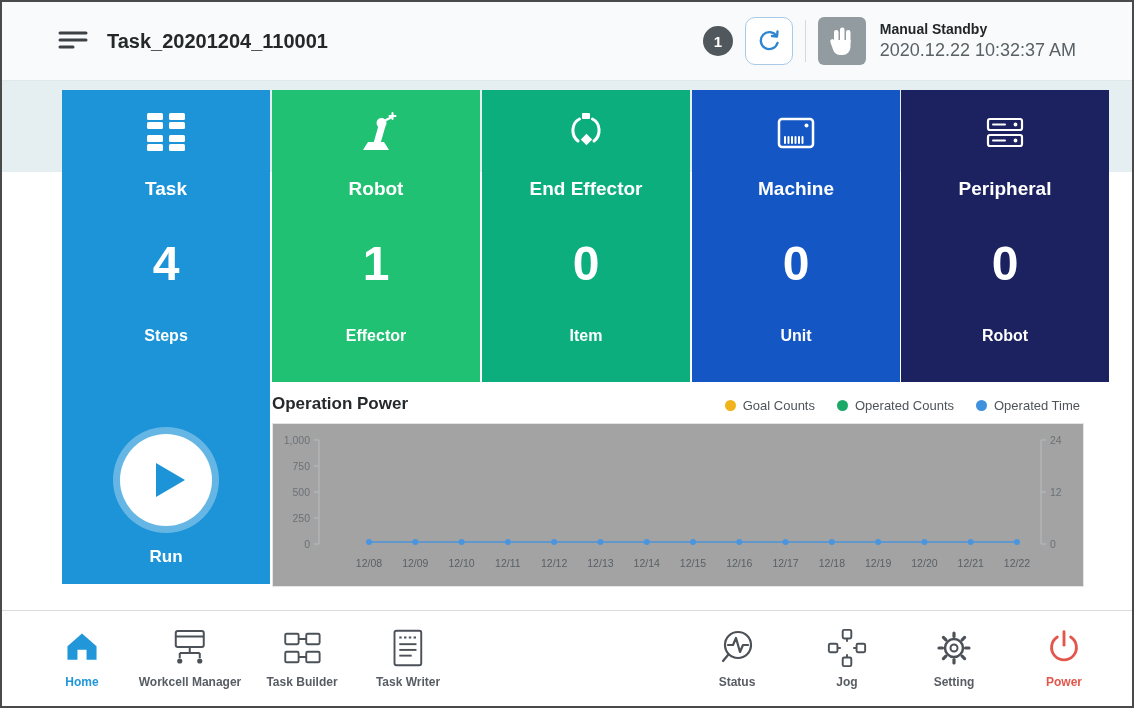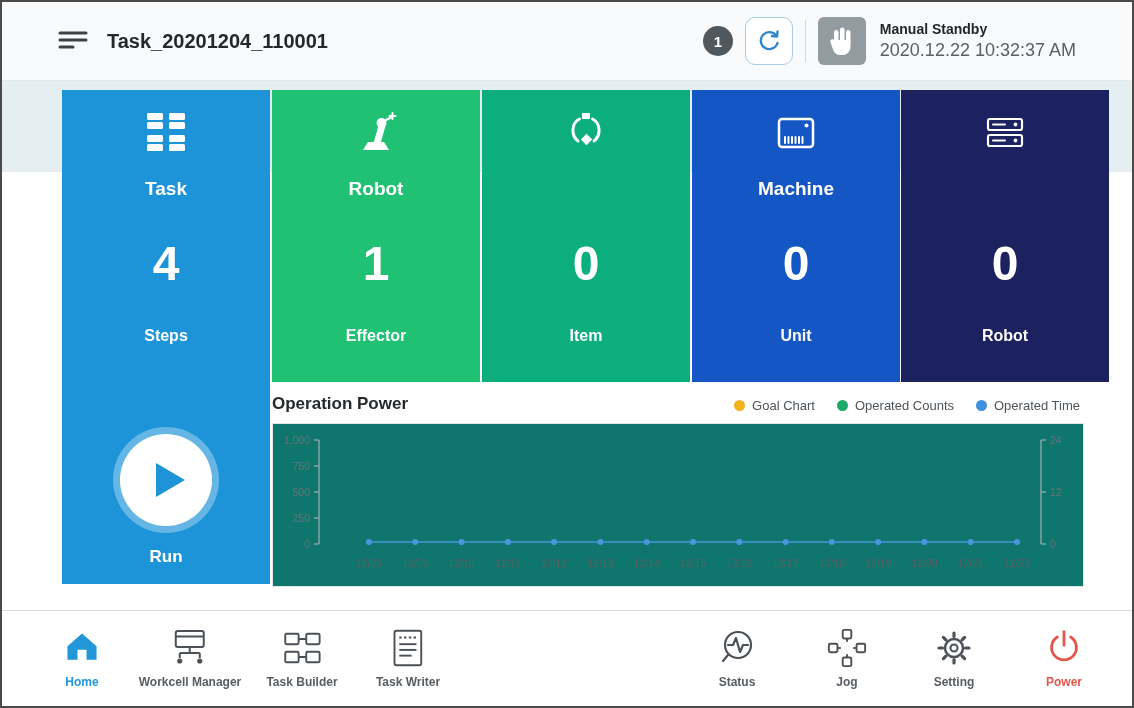--- a/index.html
+++ b/index.html
@@ -36,21 +36,21 @@
   .play-btn{position:absolute;top:344px;left:50%;transform:translateX(-50%);width:92px;height:92px;border:none;
         border-radius:50%;background:#fff;box-shadow:0 0 0 7px rgba(255,255,255,0.32);cursor:pointer;
         display:flex;align-items:center;justify-content:center;}
   .run-label{position:absolute;top:457px;left:0;width:100%;font-size:17px;font-weight:700;}
 
   
   .chart-title{position:absolute;left:270px;top:392px;font-size:17px;font-weight:700;color:#26292c;}
   .legend{position:absolute;right:52px;top:396px;display:flex;gap:22px;align-items:center;}
   .legend-item{display:flex;align-items:center;gap:7px;font-size:13px;color:#4e5459;}
   .dot{width:11px;height:11px;border-radius:50%;display:inline-block;}
-  .chart-box{position:absolute;left:270px;top:421px;width:812px;height:164px;border:1px solid #e3e6e8;background:#0f766e;box-sizing:border-box;}
+  .chart-box{position:absolute;left:270px;top:421px;width:812px;height:164px;border:1px solid #e3e6e8;background:#a3a3a3;box-sizing:border-box;}
   #chart-plot{position:absolute;left:0;top:0;right:0;bottom:0;}
 
   
   .bottom-nav{position:absolute;left:0;right:0;bottom:0;height:95px;background:#fff;border-top:1px solid #d8dcde;padding-left:11px;}
   .nav-item{position:absolute;top:14px;transform:translateX(-50%);display:flex;flex-direction:column;align-items:center;cursor:pointer;color:#4b5157;}
   .nav-icon{height:46px;display:flex;align-items:center;justify-content:center;}
   .nav-label{font-size:12px;font-weight:700;color:#575d63;margin-top:4px;white-space:nowrap;}
   .ni0{left:80px;} .ni1{left:188px;} .ni2{left:300px;} .ni3{left:406px;}
   .ni4{left:735px;} .ni5{left:845px;} .ni6{left:952px;} .ni7{left:1062px;}
   .ni0{color:#2196d9;} .ni0 .nav-label{color:#2196d9;}
@@ -145,20 +145,21 @@
 
   <div class="card c1" style="background: rgb(12, 174, 126);">
     <div class="card-icon">
       <svg width="46" height="46" viewBox="0 0 46 46">
         <rect x="19" y="3" width="8" height="6" rx="1" fill="currentColor"></rect>
         <path d="M16.5 9 c-8 4 -9 16 -1.5 22" fill="none" stroke="currentColor" stroke-width="3" stroke-linecap="round"></path>
         <path d="M29.5 9 c8 4 9 16 1.5 22" fill="none" stroke="currentColor" stroke-width="3" stroke-linecap="round"></path>
         <rect x="19.5" y="25.5" width="8" height="8" fill="currentColor" transform="rotate(45 23.5 29.5)"></rect>
       </svg>
     </div>
+    <div class="card-label">End Effector</div>
     <div class="card-value">0</div>
     <div class="card-sub">Item</div>
   </div>
 
   <div class="card c2" style="background: rgb(19, 86, 196);">
     <div class="card-icon">
       <svg width="46" height="46" viewBox="0 0 46 46">
         <rect x="6" y="9" width="34" height="28" rx="3" fill="none" stroke="currentColor" stroke-width="2.5"></rect>
         <g stroke="currentColor" stroke-width="2" stroke-linecap="round">
           <line x1="12" y1="27" x2="12" y2="33"></line>
@@ -180,29 +181,30 @@
     <div class="card-icon">
       <svg width="46" height="46" viewBox="0 0 46 46">
         <rect x="6" y="9" width="34" height="11" rx="2" fill="none" stroke="currentColor" stroke-width="2.2"></rect>
         <rect x="6" y="25" width="34" height="11" rx="2" fill="none" stroke="currentColor" stroke-width="2.2"></rect>
         <line x1="11" y1="14.5" x2="23" y2="14.5" stroke="currentColor" stroke-width="2" stroke-linecap="round"></line>
         <circle cx="33.5" cy="14.5" r="1.9" fill="currentColor"></circle>
         <line x1="11" y1="30.5" x2="23" y2="30.5" stroke="currentColor" stroke-width="2" stroke-linecap="round"></line>
         <circle cx="33.5" cy="30.5" r="1.9" fill="currentColor"></circle>
       </svg>
     </div>
+    <div class="card-label">Peripheral</div>
     <div class="card-value">0</div>
     <div class="card-sub">Robot</div>
   </div>
 
   <div class="chart-title">Operation Power</div>
   <div class="legend">
     <div class="legend-item">
       <span class="dot" style="background: rgb(241, 179, 28);"></span>
-      <span>Goal Chart</span>
+      <span>Goal Counts</span>
     </div>
     <div class="legend-item">
       <span class="dot" style="background: rgb(28, 169, 103);"></span>
       <span>Operated Counts</span>
     </div>
     <div class="legend-item">
       <span class="dot" style="background: rgb(63, 144, 221);"></span>
       <span>Operated Time</span>
     </div>
   </div>

